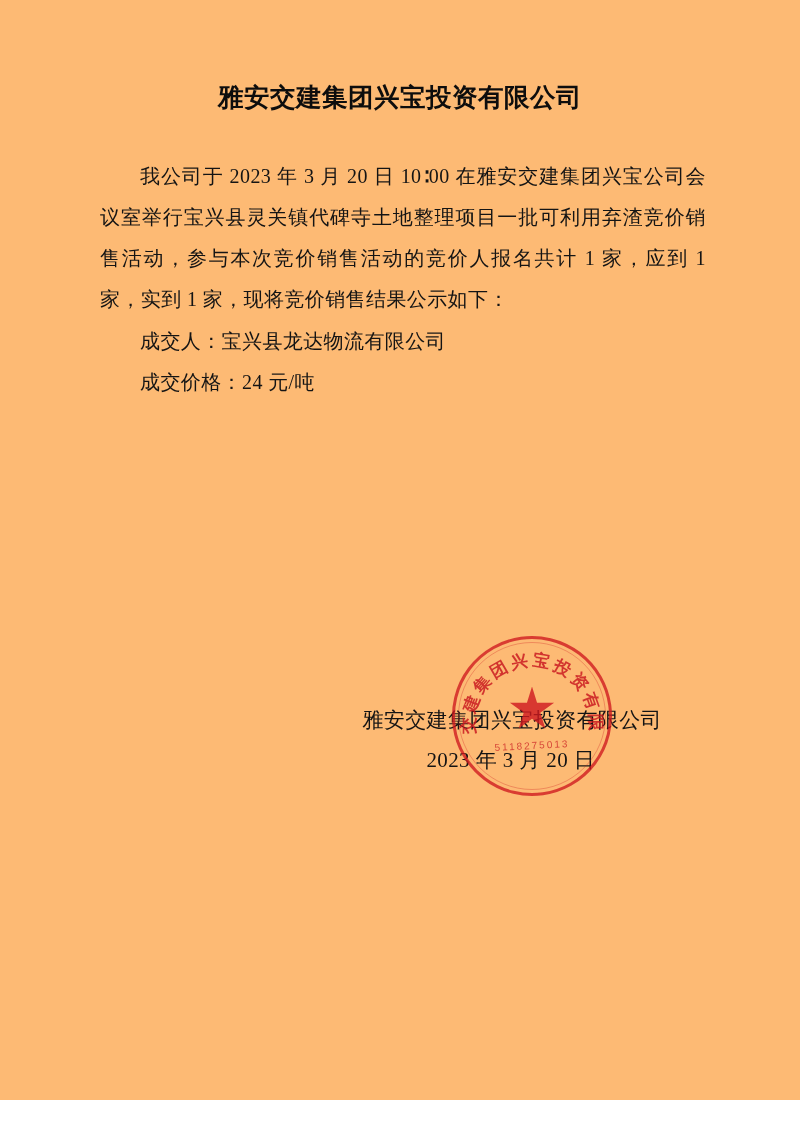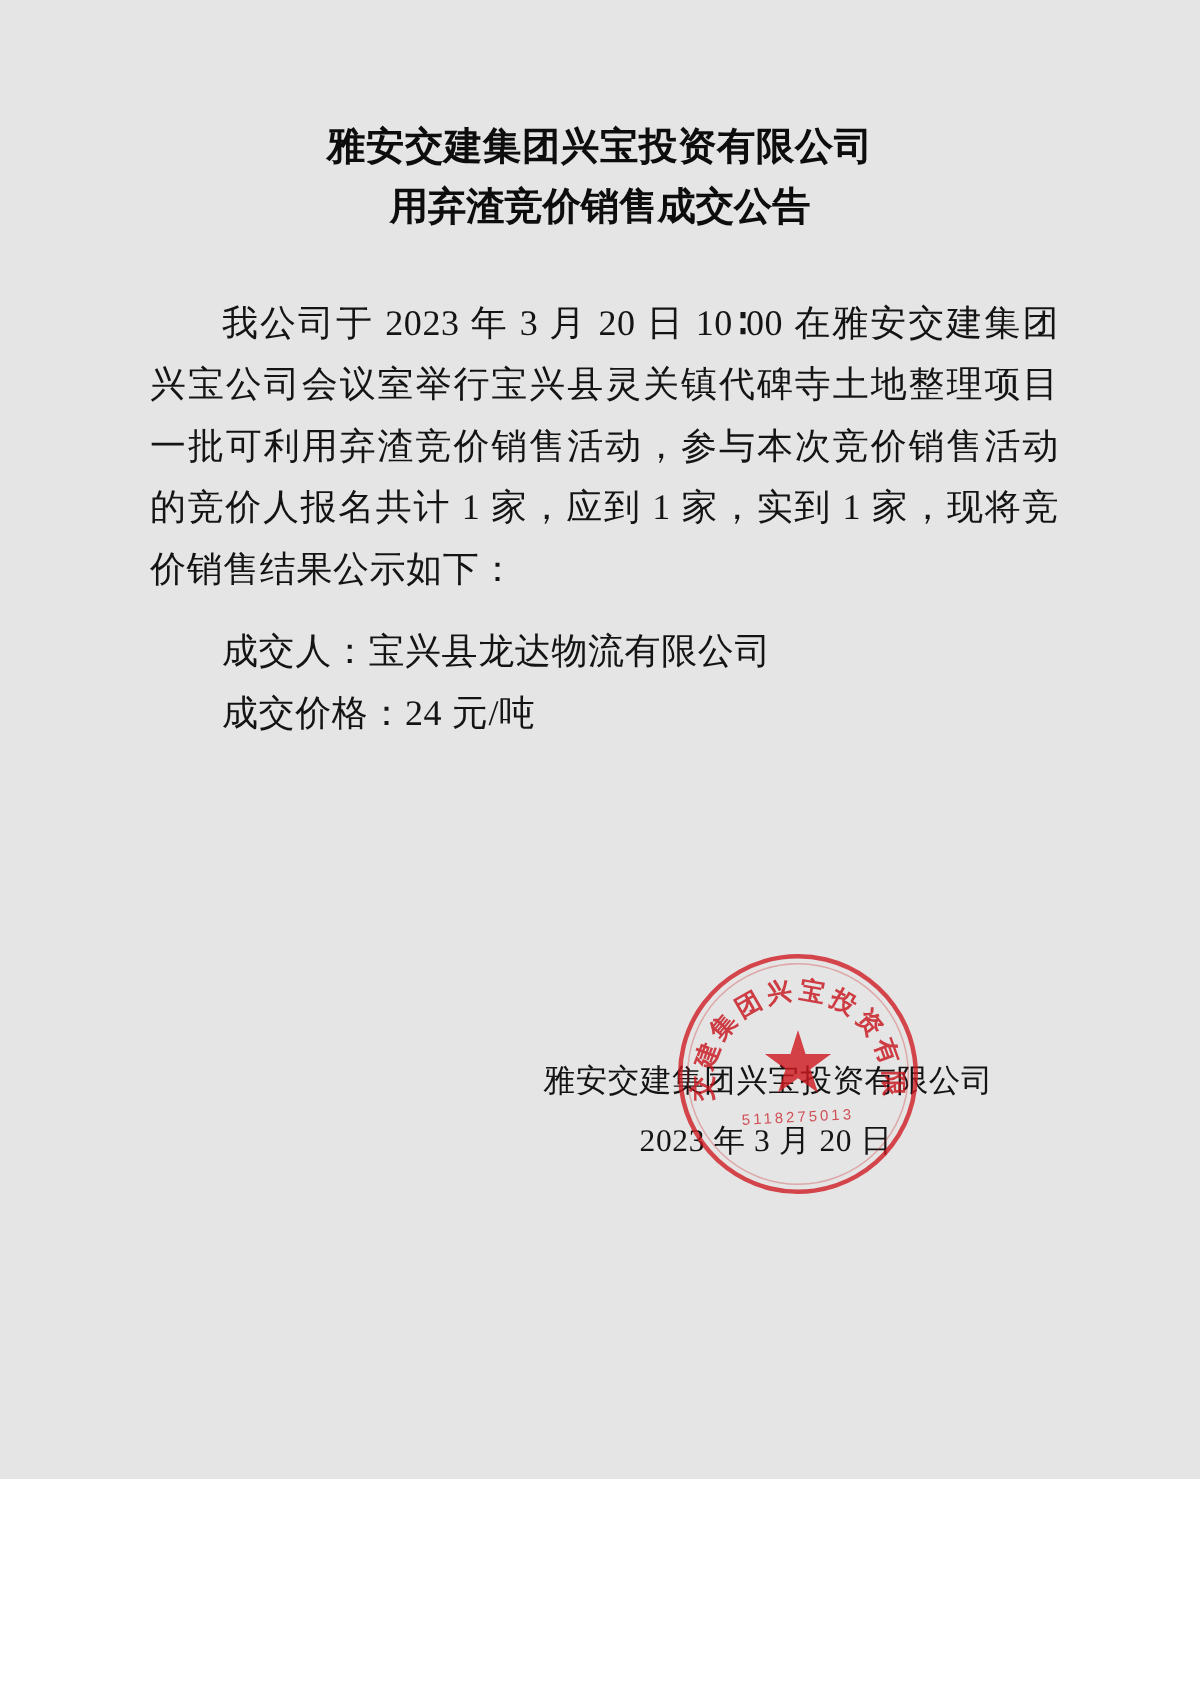--- a/index.html
+++ b/index.html
@@ -11,22 +11,22 @@
     height: 1130px;
     background: #ffffff;
     font-family: "Liberation Serif", "DejaVu Serif", serif;
     color: #111111;
     overflow: hidden;
   }
 
   .page {
     position: relative;
     width: 800px;
-    height: 986px;
-    background: #e5e5e5;
+    height: 1100px;
+    background: #fdba74;
     box-sizing: border-box;
     padding: 0;
   }
 
   .doc-title {
     margin: 0;
     padding: 78px 92px 0 92px;
     text-align: center;
     font-weight: bold;
     font-size: 25.5px;
@@ -38,35 +38,35 @@
     display: block;
     white-space: nowrap;
   }
   .doc-title .line.l2,
   .doc-title .line.l3 {
     letter-spacing: 0px;
   }
 
   .body-block {
     padding: 38px 94px 0 100px;
-    font-size: 24px;
+    font-size: 20px;
     line-height: 41px;
     color: #141414;
   }
 
   .para {
     text-align: justify;
     text-justify: inter-ideograph;
     text-indent: 2em;
     margin: 0;
     letter-spacing: 0.4px;
   }
 
   .result-list {
-    margin: 14px 0 0 0;
+    margin: 1px 0 0 0;
     padding: 0;
     list-style: none;
   }
   .result-list li {
     text-indent: 2em;
     margin: 0;
     padding: 0;
     line-height: 41px;
     letter-spacing: 0.4px;
   }
@@ -148,21 +148,20 @@
     transform: rotate(-3deg);
   }
 </style>
 </head>
 <body>
 
 <div class="page">
 
   <h1 class="doc-title">
     <span class="line l1">雅安交建集团兴宝投资有限公司</span>
-    <span class="line l3">用弃渣竞价销售成交公告</span>
   </h1>
 
   <div class="body-block">
     <p class="para">我公司于 2023 年 3 月 20 日 10∶00 在雅安交建集团兴宝公司会议室举行宝兴县灵关镇代碑寺土地整理项目一批可利用弃渣竞价销售活动，参与本次竞价销售活动的竞价人报名共计 1 家，应到 1 家，实到 1 家，现将竞价销售结果公示如下：</p>
 
     <ul class="result-list">
       <li>成交人：宝兴县龙达物流有限公司</li>
       <li>成交价格：24 元/吨</li>
     </ul>
   </div>

